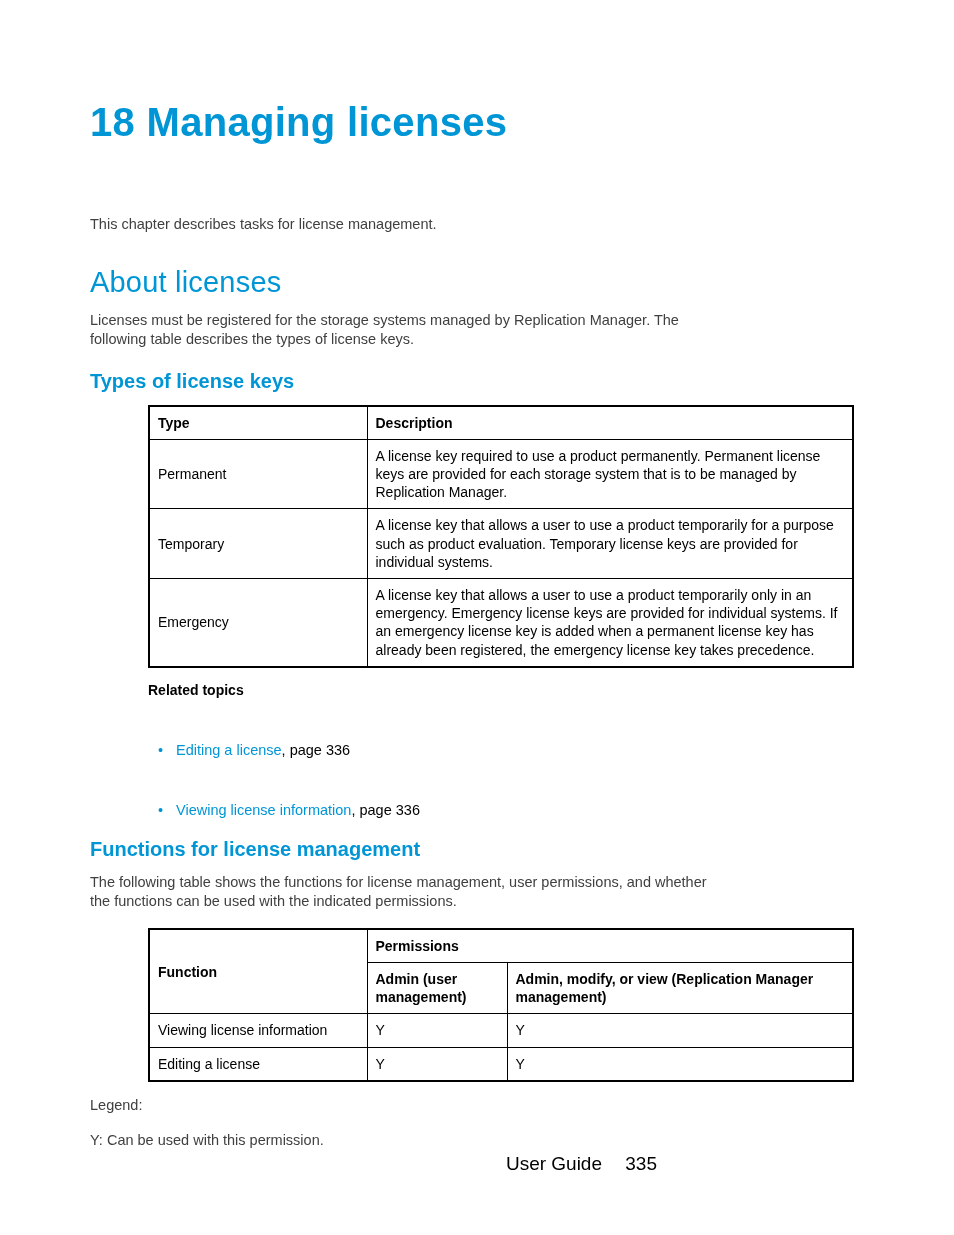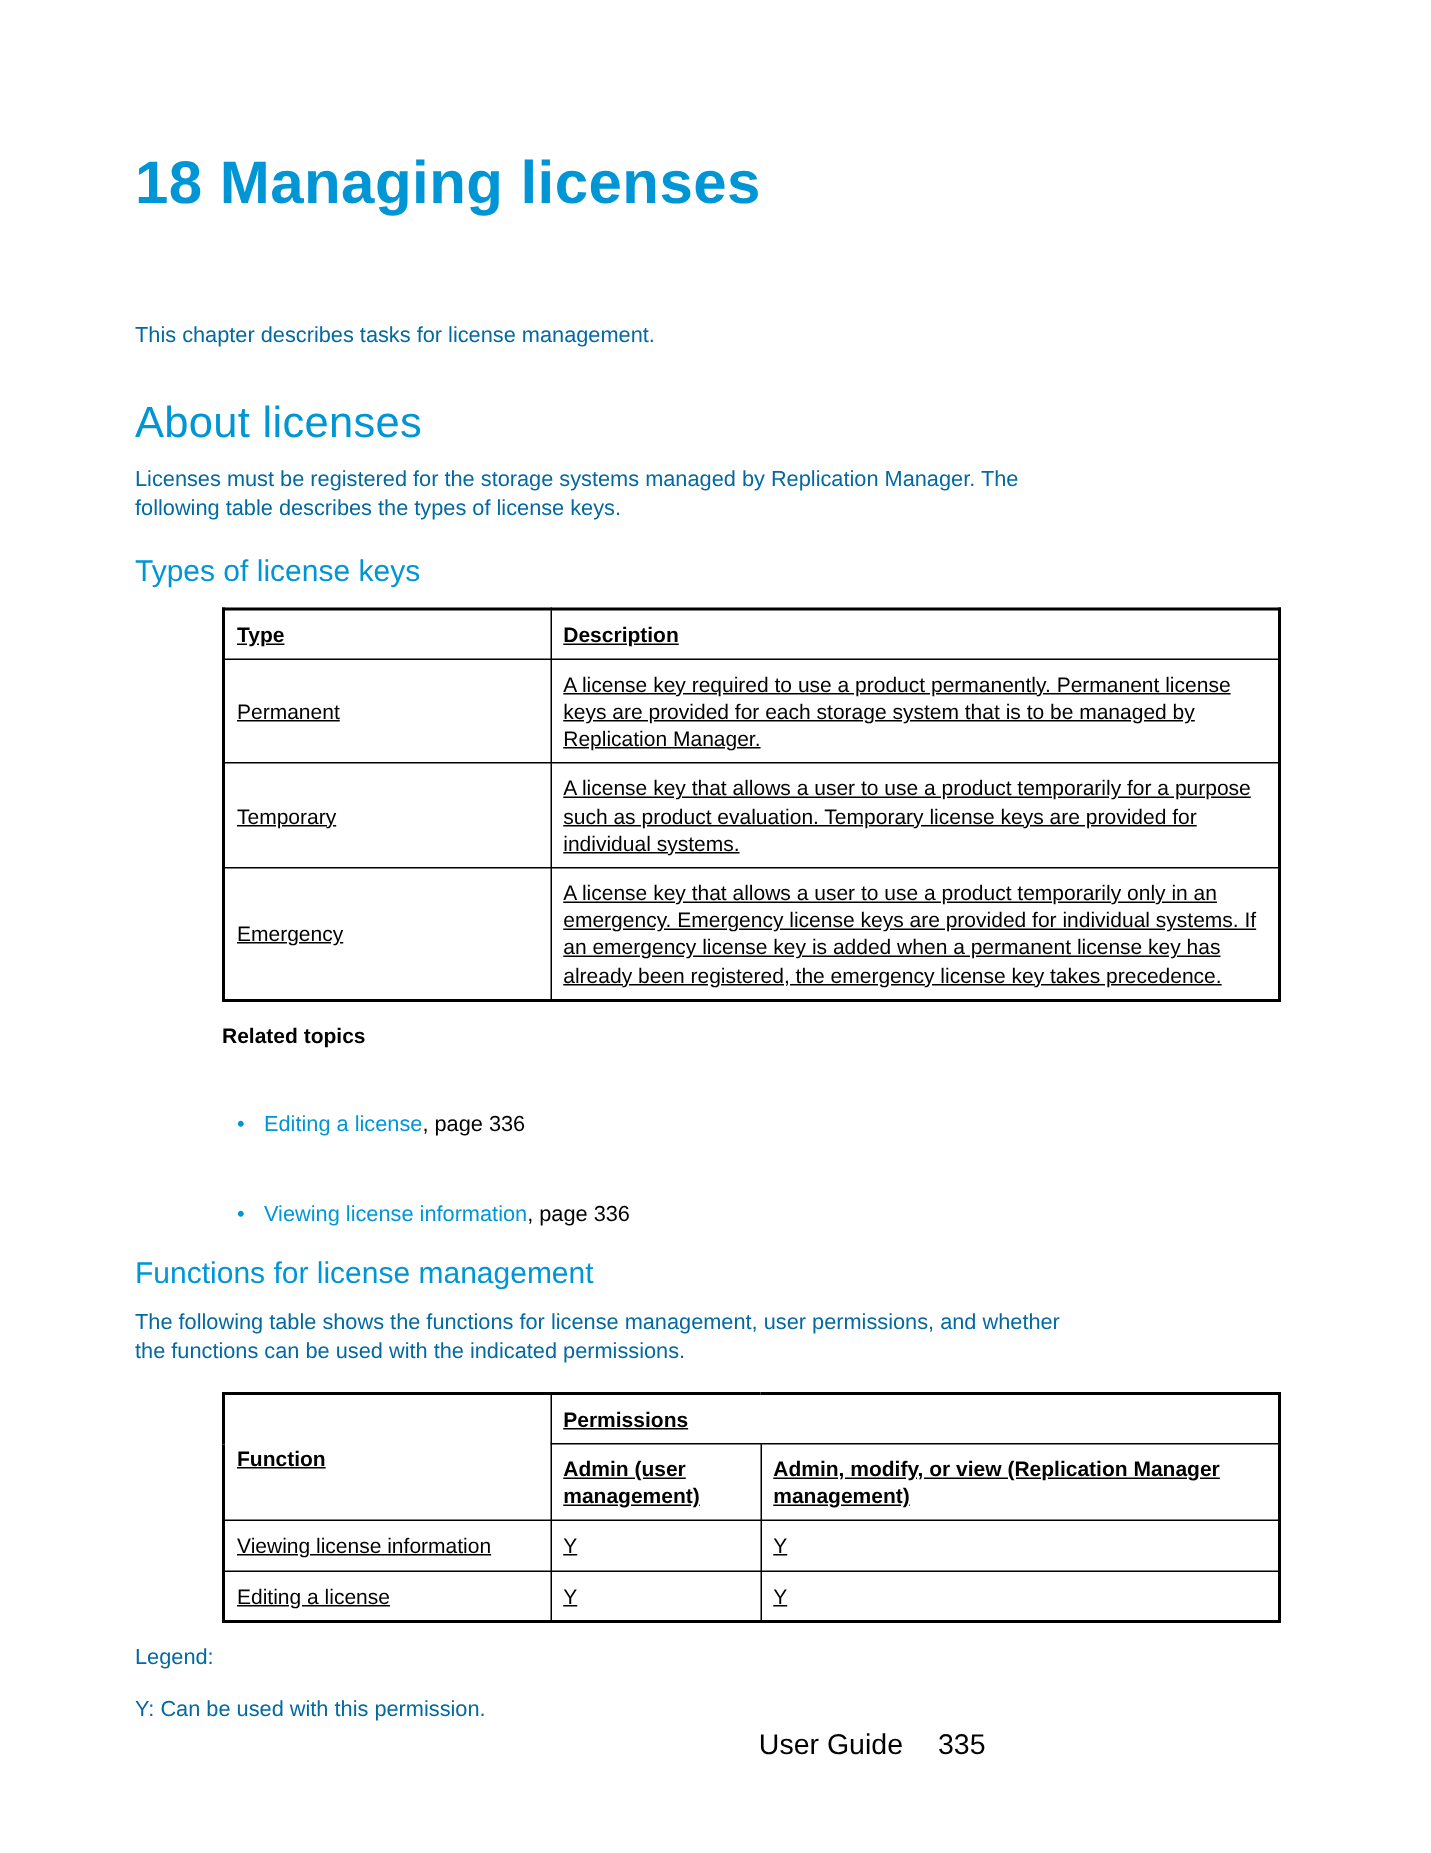--- a/index.html
+++ b/index.html
@@ -23,49 +23,48 @@
     margin: 0 0 70px 0;
     letter-spacing: 0.3px;
   }
   .body-indent {
     margin-left: 58px;
   }
   p.body {
     font-size: 14.5px;
     line-height: 1.35;
     margin: 0 0 16px 0;
-    color: #0369a1;
+    color: #404040;
   }
   h2.section {
     color: #0096d6;
     font-size: 29px;
     font-weight: 400;
     margin: 31px 0 12px 0;
     letter-spacing: 0.2px;
   }
   h3.subsection {
     color: #0096d6;
     font-size: 20px;
-    font-weight: 400;
+    font-weight: 700;
     margin: 20px 0 12px 0;
   }
   table.doc {
     border-collapse: collapse;
     width: 706px;
     margin-left: 58px;
     margin-bottom: 14px;
   }
   table.doc th, table.doc td {
     border: 1px solid #000;
     padding: 7px 8px 7px 8px;
     text-align: left;
     vertical-align: middle;
     font-size: 14px;
     line-height: 1.3;
-    text-decoration: underline;
   }
   table.doc th {
     font-weight: 700;
   }
   table.doc td {
     font-weight: 400;
   }
   table.doc.outer-thick {
     border: 2px solid #000;
   }

